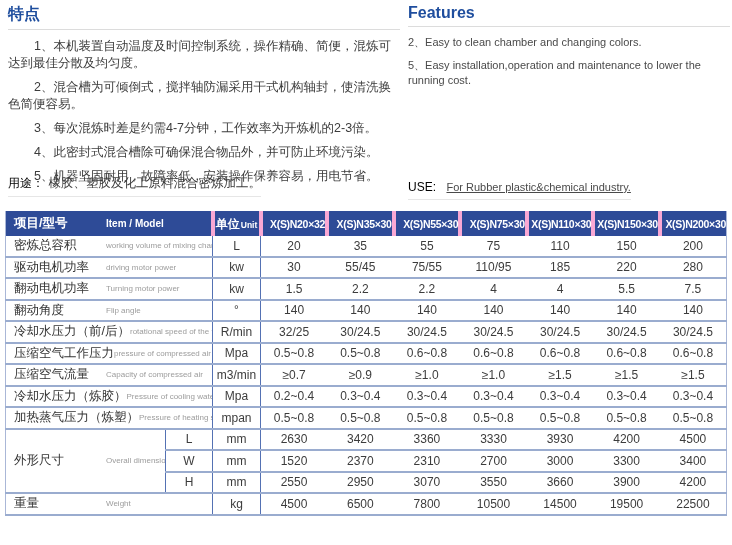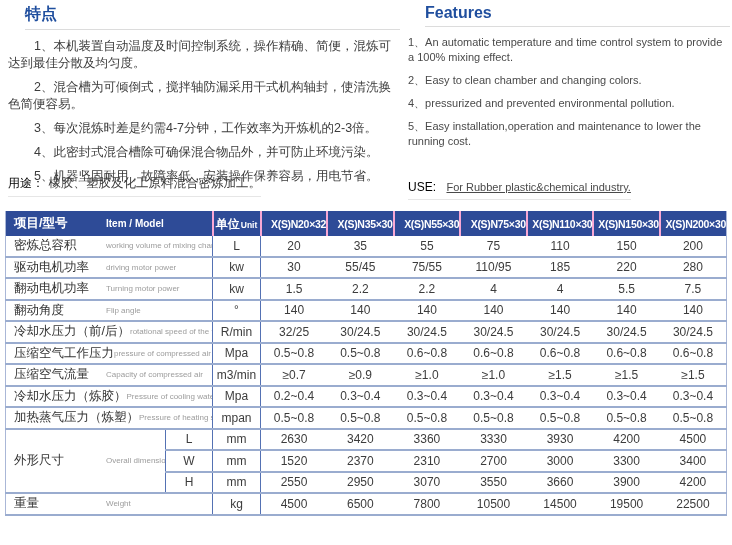--- a/index.html
+++ b/index.html
@@ -5,21 +5,21 @@
   html,body{margin:0;padding:0;}
   body{
     width:732px;height:545px;position:relative;overflow:hidden;
     background:#ffffff;color:#3c3c3c;
     font-family:"Liberation Sans","DejaVu Sans",sans-serif;
   }
   .abs{position:absolute;}
   
   .sec-title{
     font-size:16px;font-weight:bold;color:#1f4e9e;
-    margin:0 0 8px 17px;padding-bottom:4px;border-bottom:1px solid #dcdcdc;
+    margin:0 0 8px 0;padding-bottom:4px;border-bottom:1px solid #dcdcdc;
   }
   #sec-features-cn{left:8px;top:4px;width:392px;}
   #sec-features-en{left:408px;top:4px;width:322px;}
   .cn-list p{margin:0 0 7px 0;font-size:12.5px;line-height:17px;color:#3c3c3c;text-indent:26px;}
   .en-list p{margin:0 0 8px 0;font-size:11px;line-height:15px;color:#4a4a4a;}
   
   #use-cn{left:8px;top:174px;width:392px;}
   #use-en{left:408px;top:177px;width:322px;}
   .use-row{display:inline-block;border-bottom:1px solid #e6e6e6;padding-bottom:4px;}
   .use-label{font-size:12px;font-weight:normal;color:#000000;vertical-align:middle;}
@@ -27,21 +27,21 @@
   .use-text-en{font-size:11px;color:#4a4a4a;vertical-align:middle;margin-left:6px;text-decoration:underline;}
   
   #sec-table{left:5px;top:211px;width:723px;}
   .table-title{font-size:14.5px;font-weight:bold;color:#1f4e9e;margin:0 0 6px 2px;}
   table{
     border-collapse:collapse;table-layout:fixed;width:722px;
     border-left:1px solid #aab7d7;border-right:1px solid #aab7d7;
   }
   thead th{
     background:#2e4b97;color:#ffffff;height:25px;font-weight:bold;
-    border-right:2px solid #f9a8d4;padding:0;
+    border-right:4px solid #f9a8d4;padding:0;
   }
   thead th:last-child{border-right:none;}
   .lbl-wrap{display:flex;align-items:center;padding-left:8px;overflow:hidden;white-space:nowrap;}
   .h-cn{font-size:12.5px;min-width:92px;flex-shrink:0;text-align:left;}
   .h-en{font-size:10px;}
   .h-unit-cn{font-size:12px;}
   .h-unit-en{font-size:8.5px;font-weight:bold;margin-left:1px;}
   .h-model{font-size:10.5px;letter-spacing:-0.3px;text-align:right;}
   tbody td{
     height:19.5px;border-bottom:2px solid #9aaccf;
@@ -64,23 +64,21 @@
       <p>2、混合槽为可倾倒式，搅拌轴防漏采用干式机构轴封，使清洗换色简便容易。</p>
       <p>3、每次混炼时差是约需4-7分钟，工作效率为开炼机的2-3倍。</p>
       <p>4、此密封式混合槽除可确保混合物品外，并可防止环境污染。</p>
       <p>5、机器坚固耐用，故障率低，安装操作保养容易，用电节省。</p>
     </div>
 </section>
 
 <section class="abs" id="sec-features-en">
   <h2 class="sec-title">Features</h2>
   <div class="en-list" id="features-en-list">
-      <p>1、An automatic temperature and time control system to provide a 100% mixing effect.</p>
       <p>2、Easy to clean chamber and changing colors.</p>
-      <p>4、pressurized and prevented environmental pollution.</p>
       <p>5、Easy installation,operation and maintenance to lower the running cost.</p>
     </div>
 </section>
 
 <div class="abs" id="use-cn">
   <span class="use-row">
     <span class="use-label">用途：</span>
     <span class="use-text-cn">橡胶、塑胶及化工原料混合密炼加工。</span>
   </span>
 </div>

